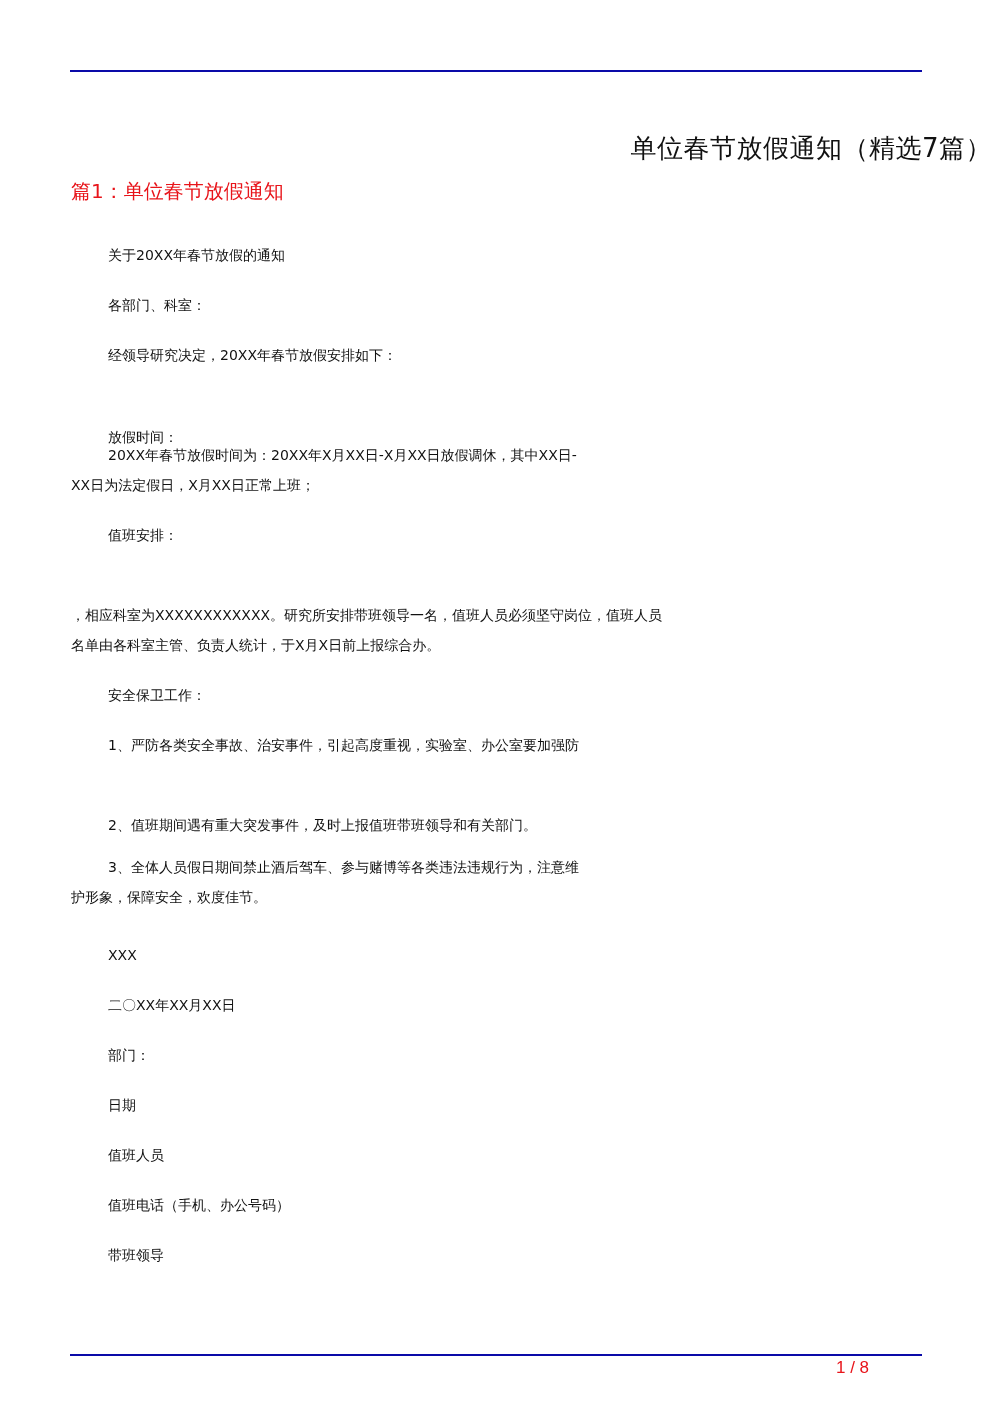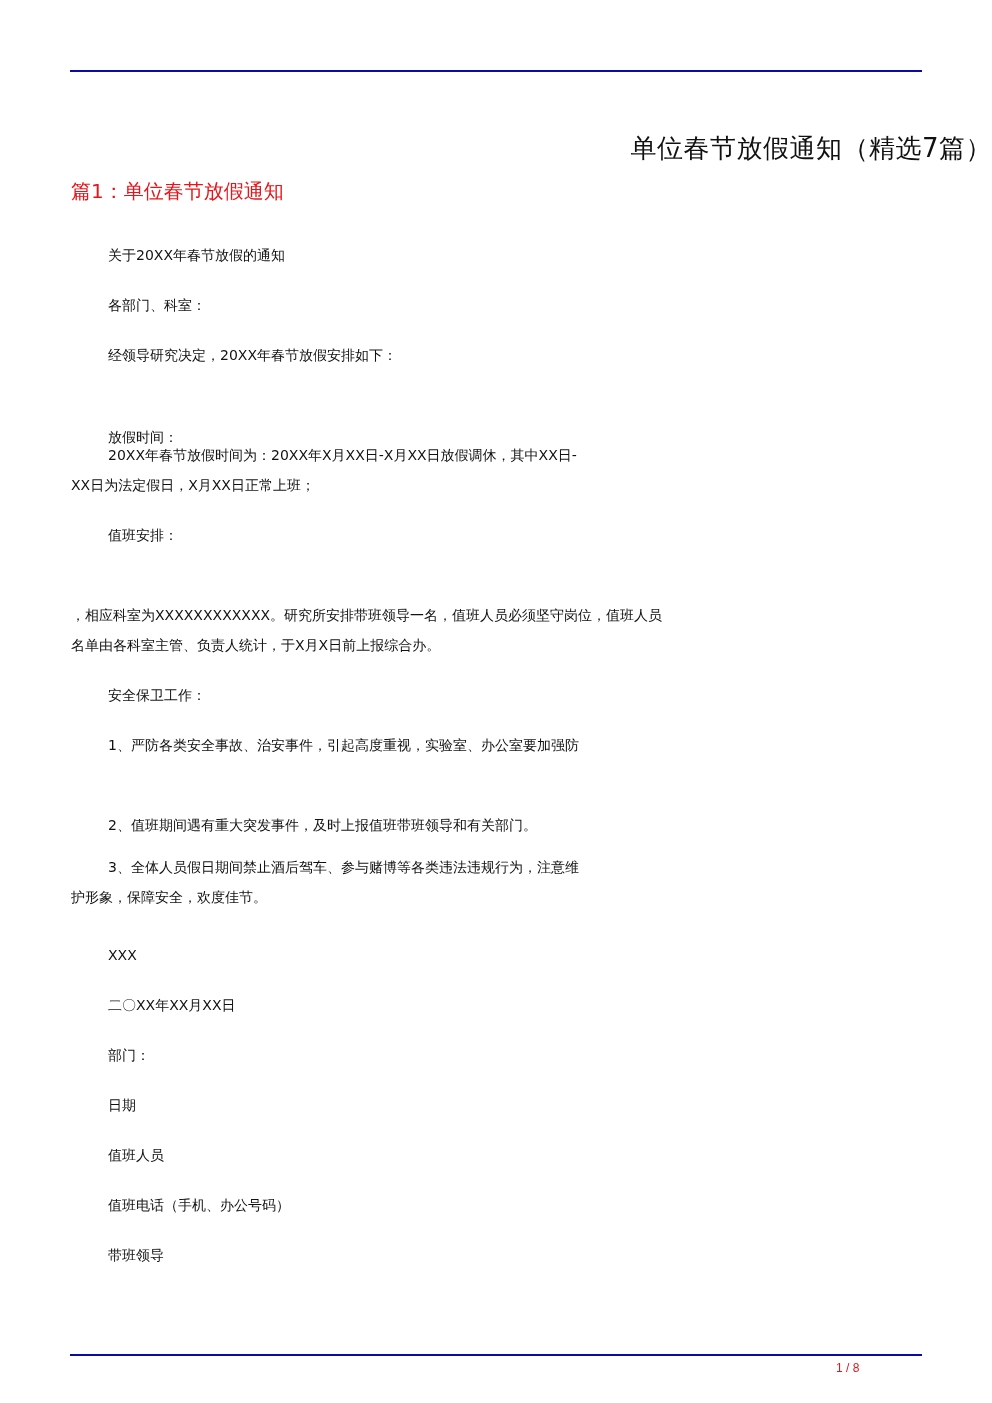--- a/index.html
+++ b/index.html
@@ -54,21 +54,21 @@
     }
     .para .indent {
       display: inline-block;
       width: 37px;
     }
     .page-number {
       position: absolute;
       top: 1357px;
       left: 836px;
       font-family: "Liberation Sans", sans-serif;
-      font-size: 12px;
+      font-size: 17px;
       line-height: 22px;
       color: #e8141a;
     }
   </style>
 </head>
 <body>
 
 <div class="rule top"></div>
 
 <div class="title">单位春节放假通知（精选7篇）</div>

